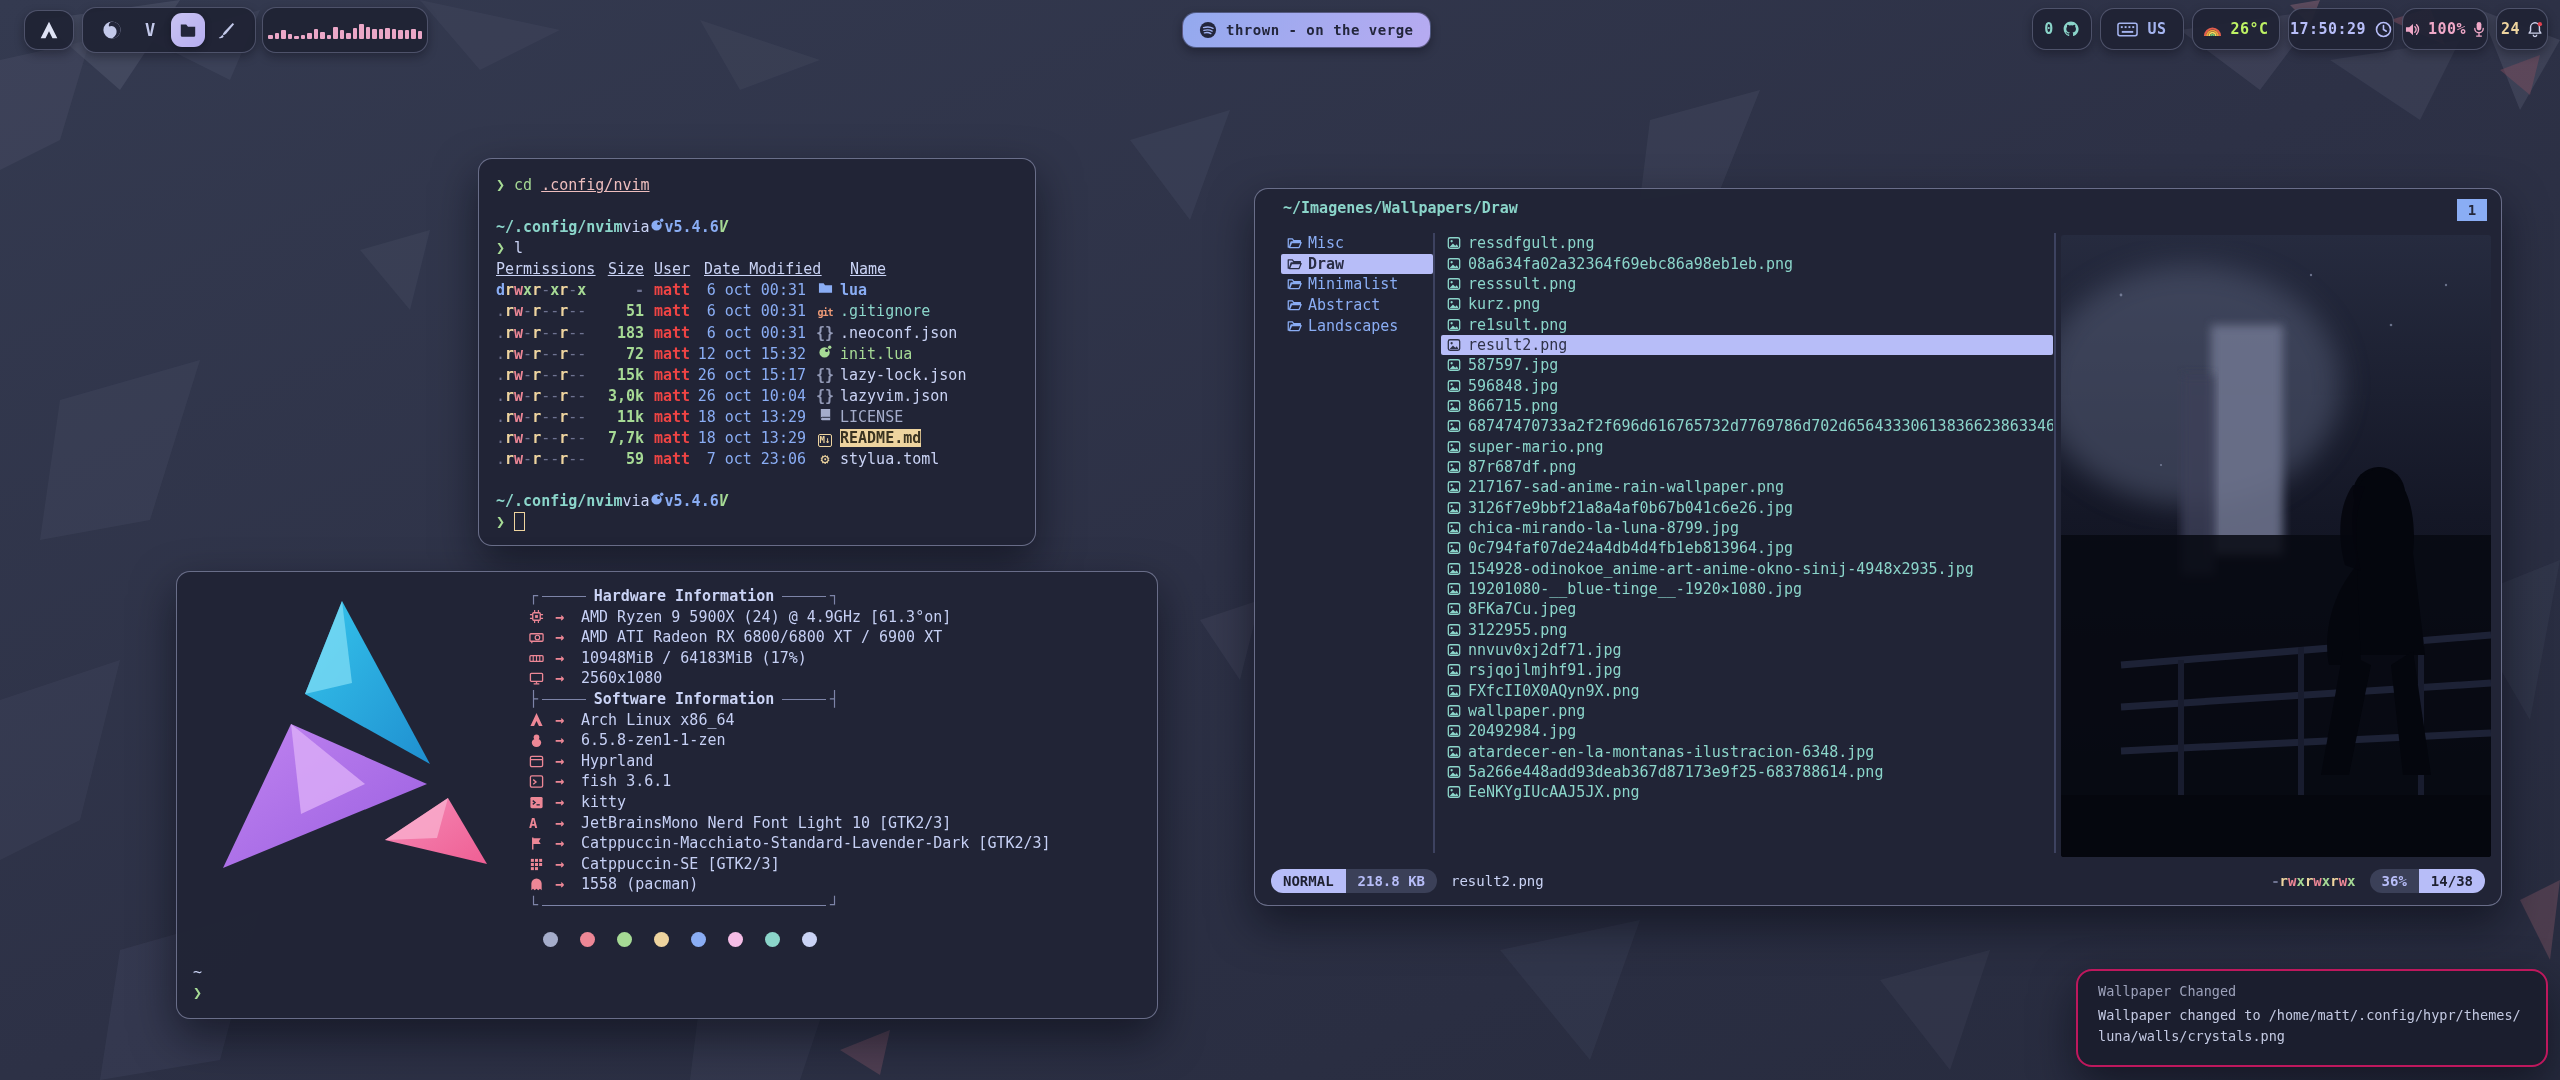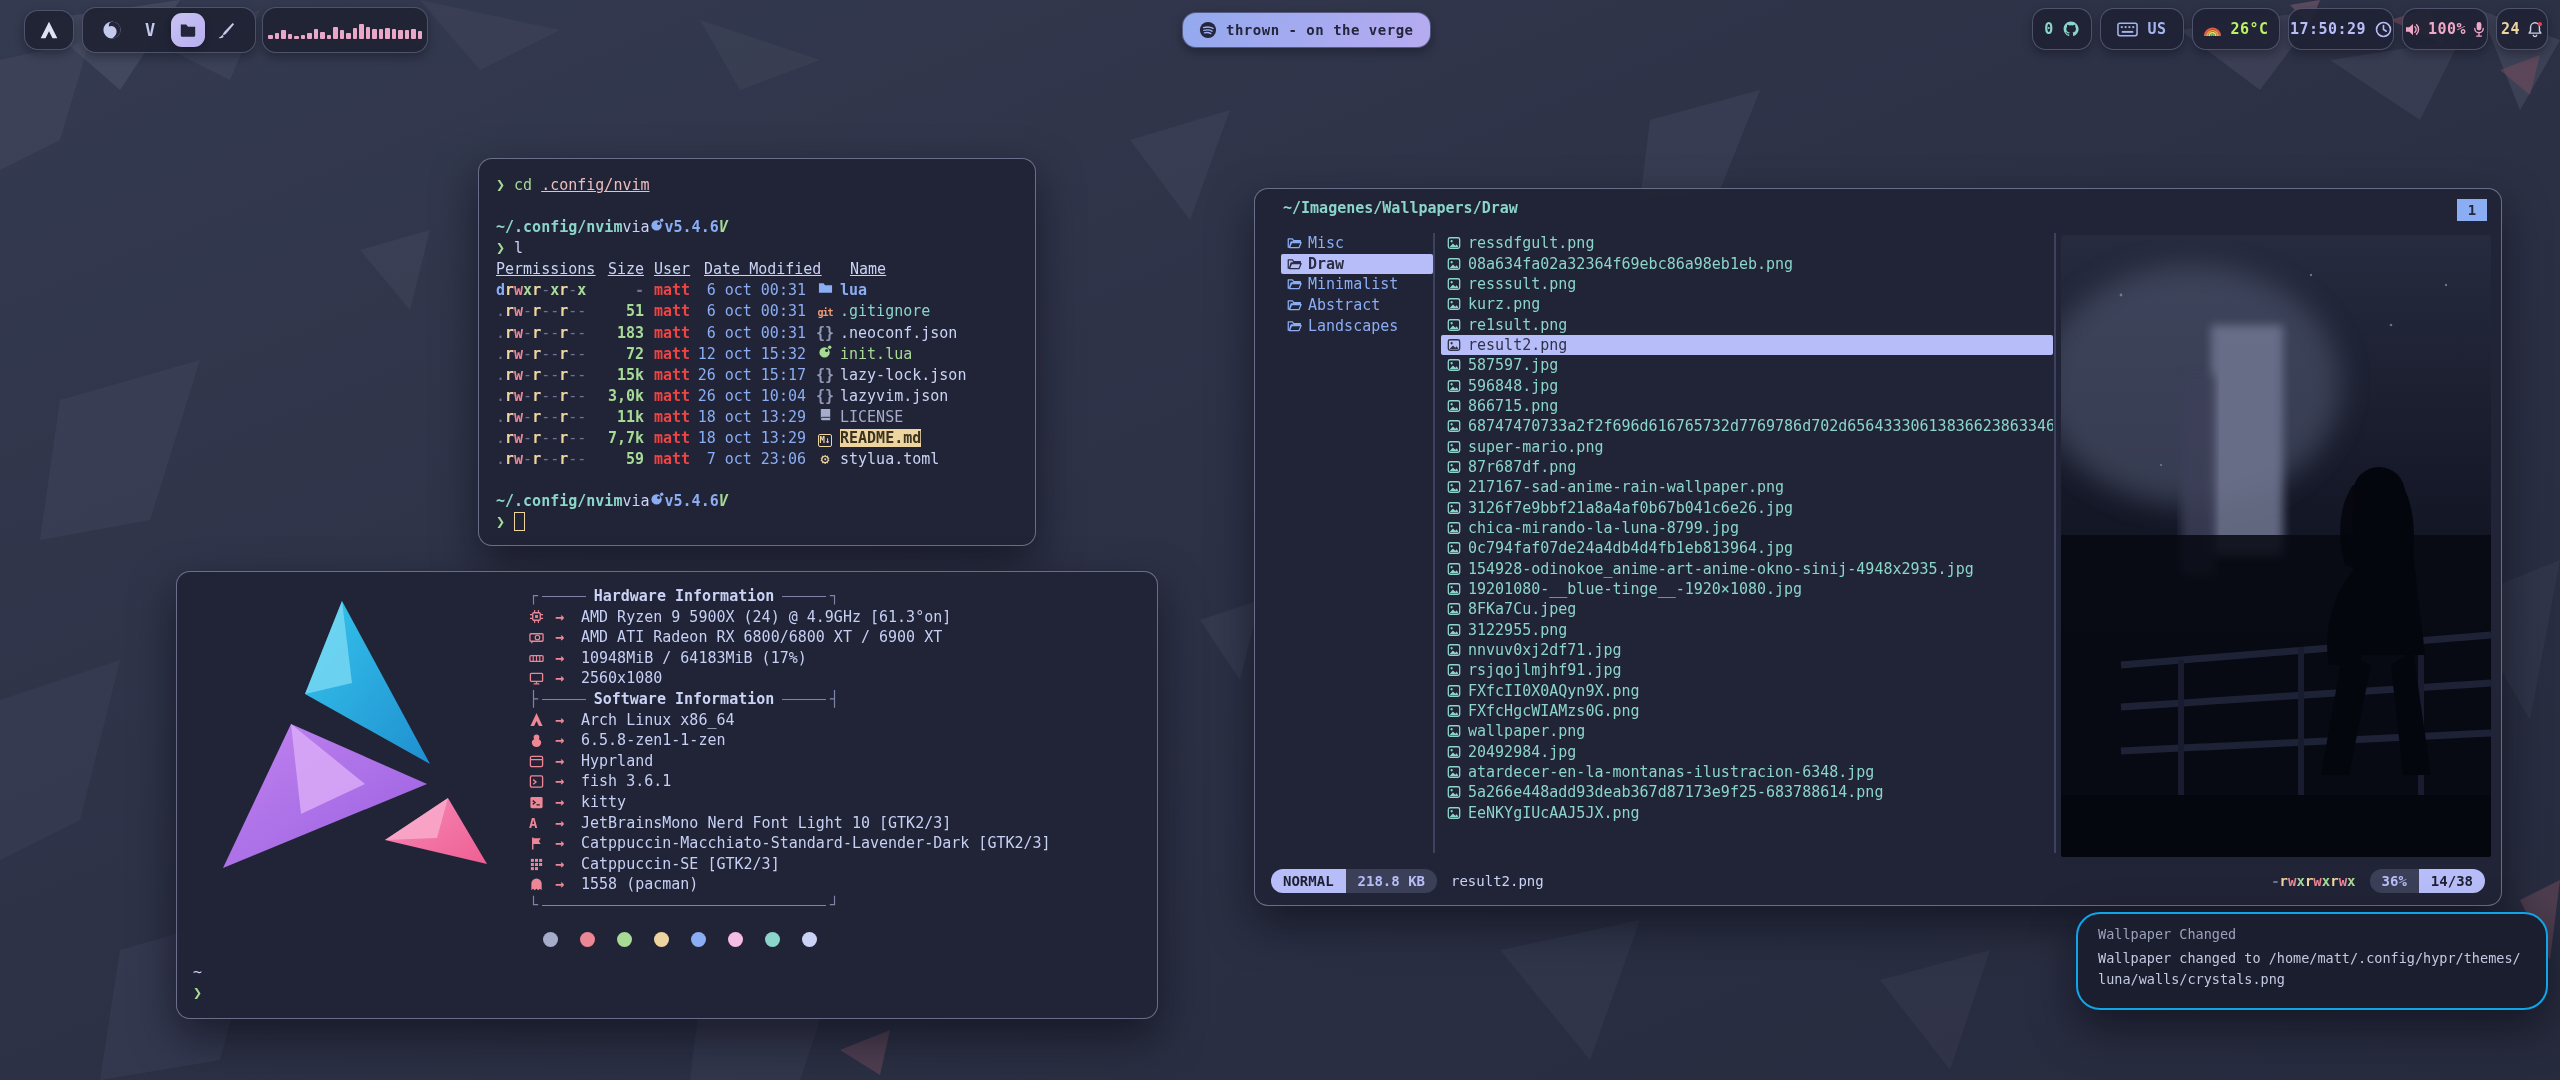--- a/index.html
+++ b/index.html
@@ -67,22 +67,22 @@
   .statusbar{position:absolute;left:0;right:0;bottom:12px;height:24px;display:flex;align-items:center;
     padding:0 16px;font-size:14px}
   .seg{height:24px;display:flex;align-items:center;padding:0 12px;font-weight:bold}
   .seg.mode{background:#b7bdf8;color:#1e2030;border-radius:12px 0 0 12px}
   .seg.size{background:#3b4058;color:#b7bdf8;border-radius:0 12px 12px 0}
   .seg.pct{background:#3b4058;color:#b7bdf8;border-radius:12px 0 0 12px}
   .seg.pos{background:#b7bdf8;color:#1e2030;border-radius:0 12px 12px 0}
   .fname{color:#cad3f5;margin-left:14px}
   .sb-right{margin-left:auto;display:flex;align-items:center;gap:14px}
   
-  #toast{left:2076px;top:912px;width:468px;height:94px;background:#1b1e2e;border:2px solid #0ea5e9;
-    border-radius:24px;z-index:6}
+  #toast{left:2076px;top:969px;width:468px;height:94px;background:#1b1e2e;border:2px solid #be185d;
+    border-radius:16px;z-index:6}
   #toast .tt{position:absolute;left:20px;top:12px;font-size:13.5px;color:#9ca1ba}
   #toast .tb{position:absolute;left:20px;top:34px;width:424px;font-size:13.5px;color:#c3c9e2;
     line-height:21px;word-break:break-all}
   .ticon-braces{color:#939ab7;font-weight:bold}
   .ticon-git{font-size:10px;font-weight:bold;color:#ee9a77;letter-spacing:-1px}
   .md-box{display:inline-block;font-size:9px;font-weight:bold;border:1.5px solid #eed49f;color:#eed49f;
     border-radius:2px;padding:0 1px;line-height:11px}
   .hl-name{background:#eed49f;color:#3a3321;font-weight:bold}
 </style>
 </head>
@@ -628,25 +628,20 @@
       <div class="fm-row"><svg width="14" height="14" viewBox="0 0 16 16">
           <rect x="1.5" y="2" width="13" height="12" rx="2" fill="none" stroke="#8bd5ca" stroke-width="1.5"></rect>
           <circle cx="5.3" cy="6" r="1.3" fill="#8bd5ca"></circle>
           <path d="M3 12.5 L6.8 8.5 L9.5 11.2 L11.2 9.5 L13 12.5 Z" fill="#8bd5ca"></path>
         </svg><span>rsjqojlmjhf91.jpg</span></div>
       <div class="fm-row"><svg width="14" height="14" viewBox="0 0 16 16">
           <rect x="1.5" y="2" width="13" height="12" rx="2" fill="none" stroke="#8bd5ca" stroke-width="1.5"></rect>
           <circle cx="5.3" cy="6" r="1.3" fill="#8bd5ca"></circle>
           <path d="M3 12.5 L6.8 8.5 L9.5 11.2 L11.2 9.5 L13 12.5 Z" fill="#8bd5ca"></path>
         </svg><span>FXfcII0X0AQyn9X.png</span></div>
-      <div class="fm-row"><svg width="14" height="14" viewBox="0 0 16 16">
-          <rect x="1.5" y="2" width="13" height="12" rx="2" fill="none" stroke="#8bd5ca" stroke-width="1.5"></rect>
-          <circle cx="5.3" cy="6" r="1.3" fill="#8bd5ca"></circle>
-          <path d="M3 12.5 L6.8 8.5 L9.5 11.2 L11.2 9.5 L13 12.5 Z" fill="#8bd5ca"></path>
-        </svg><span>FXfcHgcWIAMzs0G.png</span></div>
       <div class="fm-row"><svg width="14" height="14" viewBox="0 0 16 16">
           <rect x="1.5" y="2" width="13" height="12" rx="2" fill="none" stroke="#8bd5ca" stroke-width="1.5"></rect>
           <circle cx="5.3" cy="6" r="1.3" fill="#8bd5ca"></circle>
           <path d="M3 12.5 L6.8 8.5 L9.5 11.2 L11.2 9.5 L13 12.5 Z" fill="#8bd5ca"></path>
         </svg><span>wallpaper.png</span></div>
       <div class="fm-row"><svg width="14" height="14" viewBox="0 0 16 16">
           <rect x="1.5" y="2" width="13" height="12" rx="2" fill="none" stroke="#8bd5ca" stroke-width="1.5"></rect>
           <circle cx="5.3" cy="6" r="1.3" fill="#8bd5ca"></circle>
           <path d="M3 12.5 L6.8 8.5 L9.5 11.2 L11.2 9.5 L13 12.5 Z" fill="#8bd5ca"></path>
         </svg><span>20492984.jpg</span></div>

